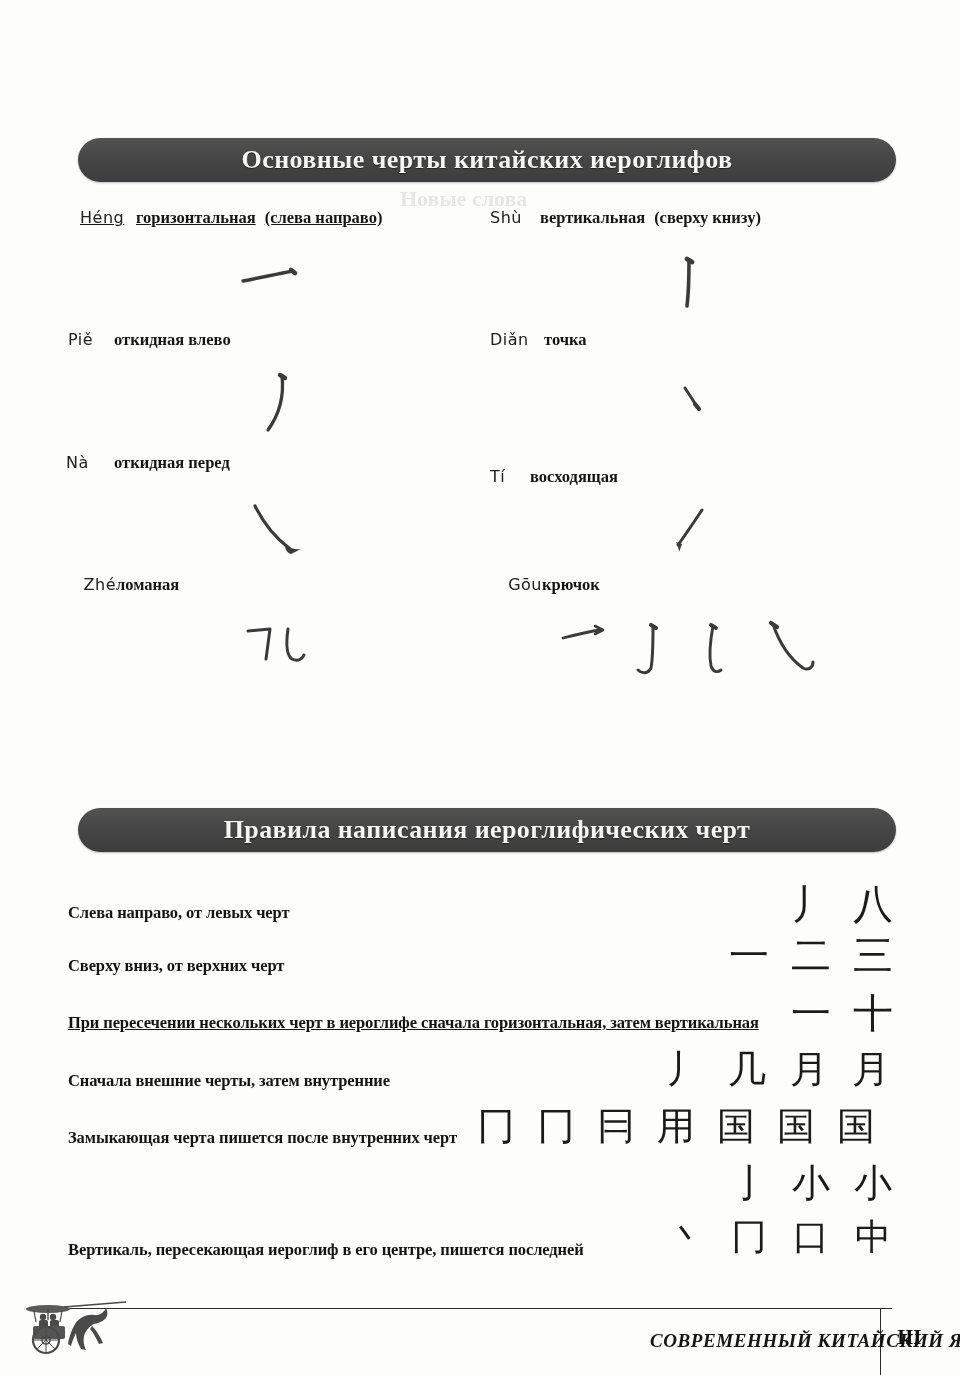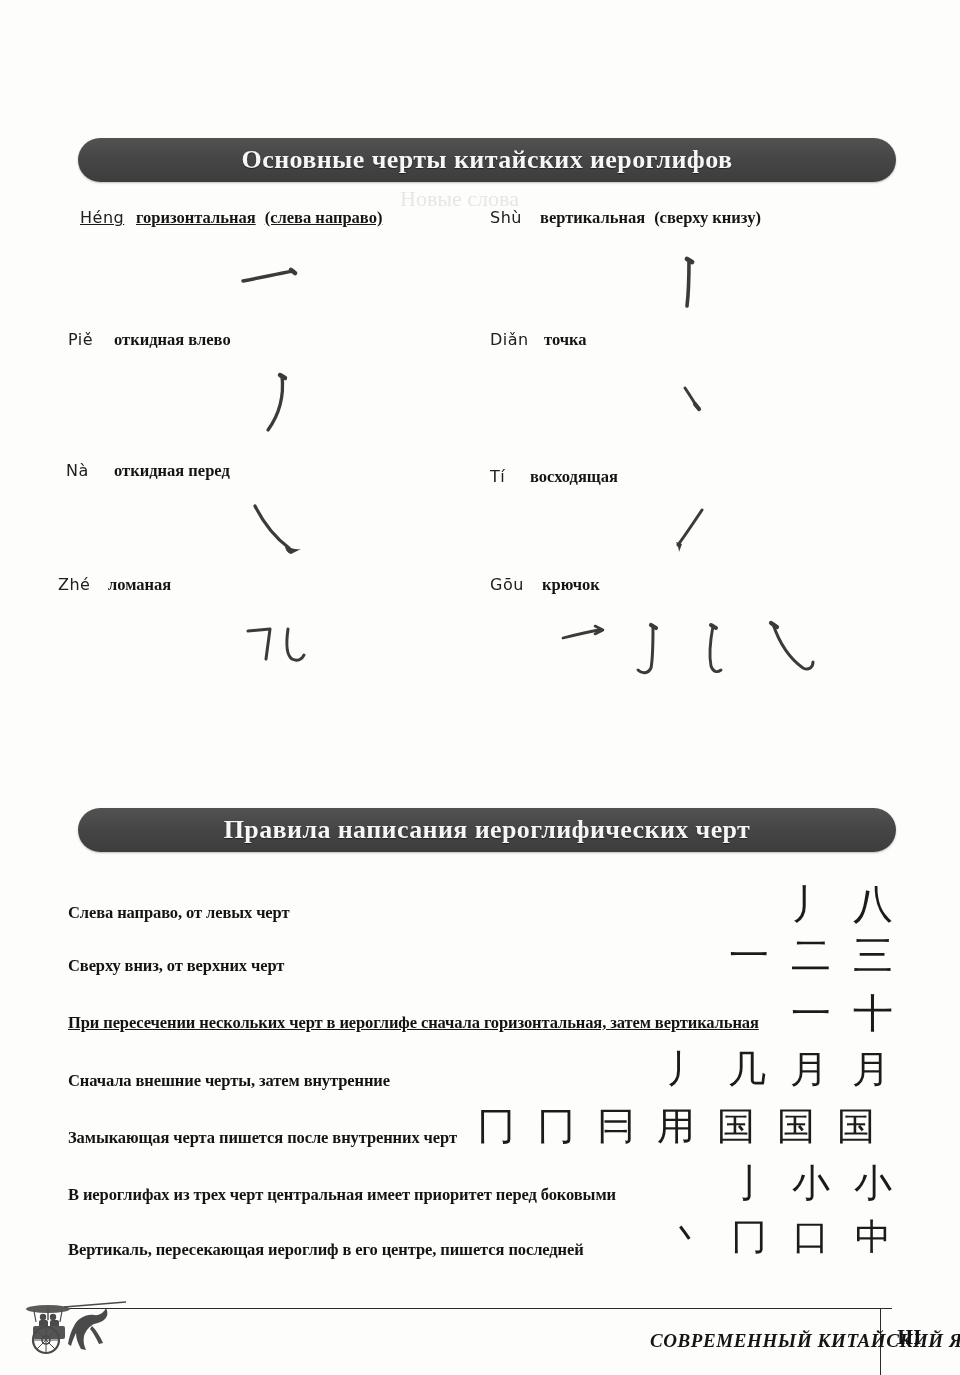--- a/index.html
+++ b/index.html
@@ -139,21 +139,21 @@
     position: absolute;
     left: 18px;
     top: 1296px;
     width: 110px;
     height: 60px;
   }
   .ghost {
     position: absolute;
     color: rgba(140,140,140,0.20);
     font-family: "Liberation Serif", serif;
-    font-weight: normal;
+    font-weight: bold;
     pointer-events: none;
     user-select: none;
   }
 </style>
 </head>
 <body>
 
 <div class="page">
 
   <div class="ghost" style="left:400px; top:186px; font-size:22px;">Новые слова</div>
@@ -212,21 +212,21 @@
   </div>
   <div class="glyph-row" style="left:675px; top:380px;">
     <svg width="50" height="50" viewBox="0 0 50 50">
       <path d="M10 8 C 14 14, 18 20, 22 27" stroke="#3b3b3b" stroke-width="3.0" fill="none" stroke-linecap="round"></path>
       <path d="M20 24 L24 29" stroke="#3b3b3b" stroke-width="4.2" stroke-linecap="round"></path>
     </svg>
   </div>
 
   <div class="stroke-cell" style="left:66px; top:453px;">
     <div class="stroke-label-row">
-      <span class="pinyin" style="min-width:48px;margin-top:8px;">Nà</span>
+      <span class="pinyin" style="min-width:48px;">Nà</span>
       <span class="rus-name">откидная перед</span>
     </div>
   </div>
   <div class="glyph-row" style="left:245px; top:498px;">
     <svg width="80" height="70" viewBox="0 0 80 70">
       <path d="M10 8 C 18 24, 28 38, 44 50" stroke="#3b3b3b" stroke-width="3.2" fill="none" stroke-linecap="round"></path>
       <path d="M40 47 C 46 51, 52 52, 56 51 L46 56 C 42 55, 40 51, 40 47 Z" fill="#3b3b3b"></path>
     </svg>
   </div>
 
@@ -236,36 +236,36 @@
       <span class="rus-name">восходящая</span>
     </div>
   </div>
   <div class="glyph-row" style="left:668px; top:500px;">
     <svg width="60" height="60" viewBox="0 0 60 60">
       <path d="M10 45 C 18 34, 26 22, 34 10" stroke="#3b3b3b" stroke-width="3.0" fill="none" stroke-linecap="round"></path>
       <path d="M8 42 C 10 46, 11 50, 11 52 L14 44 Z" fill="#3b3b3b"></path>
     </svg>
   </div>
 
-  <div class="stroke-cell" style="left:58px; top:575px;">
+  <div class="stroke-cell" style="left:66px; top:575px;text-align:right;">
     <div class="stroke-label-row">
       <span class="pinyin" style="min-width:50px;">Zhé</span>
       <span class="rus-name">ломаная</span>
     </div>
   </div>
   <div class="glyph-row" style="left:240px; top:615px;">
     <svg width="110" height="60" viewBox="0 0 110 60">
 
       <path d="M8 16 L30 14 L26 44" stroke="#3b3b3b" stroke-width="3.0" fill="none" stroke-linecap="round" stroke-linejoin="round"></path>
 
       <path d="M48 14 C 46 28, 46 40, 52 44 C 58 47, 62 44, 64 40" stroke="#3b3b3b" stroke-width="3.0" fill="none" stroke-linecap="round"></path>
     </svg>
   </div>
 
-  <div class="stroke-cell" style="left:490px; top:575px;">
+  <div class="stroke-cell" style="left:490px; top:575px;text-align:right;">
     <div class="stroke-label-row">
       <span class="pinyin" style="min-width:52px;">Gōu</span>
       <span class="rus-name">крючок</span>
     </div>
   </div>
   <div class="glyph-row" style="left:555px; top:612px;">
     <svg width="290" height="75" viewBox="0 0 290 75">
 
       <path d="M8 26 C 20 23, 32 20, 44 18" stroke="#3b3b3b" stroke-width="2.8" fill="none" stroke-linecap="round"></path>
       <path d="M40 14 L48 18 L40 22" stroke="#3b3b3b" stroke-width="2.6" fill="none" stroke-linecap="round" stroke-linejoin="round"></path>
@@ -316,21 +316,20 @@
   <div class="rule-glyphs" style="left:466px; top:1107px;">
     <span class="cjk" style="font-size:38px; width:60px;">冂</span>
     <span class="cjk" style="font-size:38px; width:60px;">冂</span>
     <span class="cjk" style="font-size:38px; width:60px;">冃</span>
     <span class="cjk" style="font-size:38px; width:60px;">用</span>
     <span class="cjk" style="font-size:38px; width:60px;">国</span>
     <span class="cjk" style="font-size:38px; width:60px;">国</span>
     <span class="cjk" style="font-size:38px; width:60px;">国</span>
   </div>
 
-  <div class="rule-text" style="left:68px; top:1185px;">В иероглифах из трех черт центральная имеет приоритет перед боковыми</div>
   <div class="rule-glyphs" style="left:718px; top:1164px;">
     <span class="cjk" style="font-size:38px; width:62px;">亅</span>
     <span class="cjk" style="font-size:38px; width:62px;">小</span>
     <span class="cjk" style="font-size:38px; width:62px;">小</span>
   </div>
 
   <div class="rule-text" style="left:68px; top:1240px;">Вертикаль, пересекающая иероглиф в его центре, пишется последней</div>
   <div class="rule-glyphs" style="left:656px; top:1219px;">
     <span class="cjk" style="font-size:36px; width:62px;">丶</span>
     <span class="cjk" style="font-size:36px; width:62px;">冂</span>

